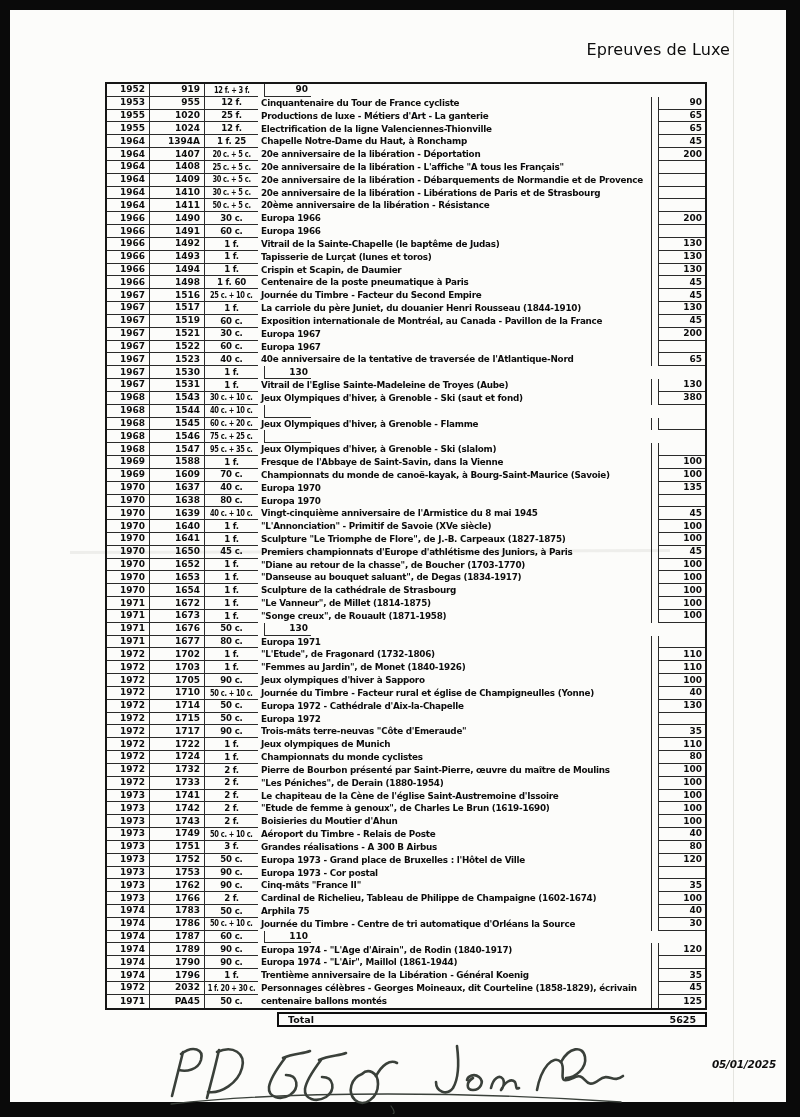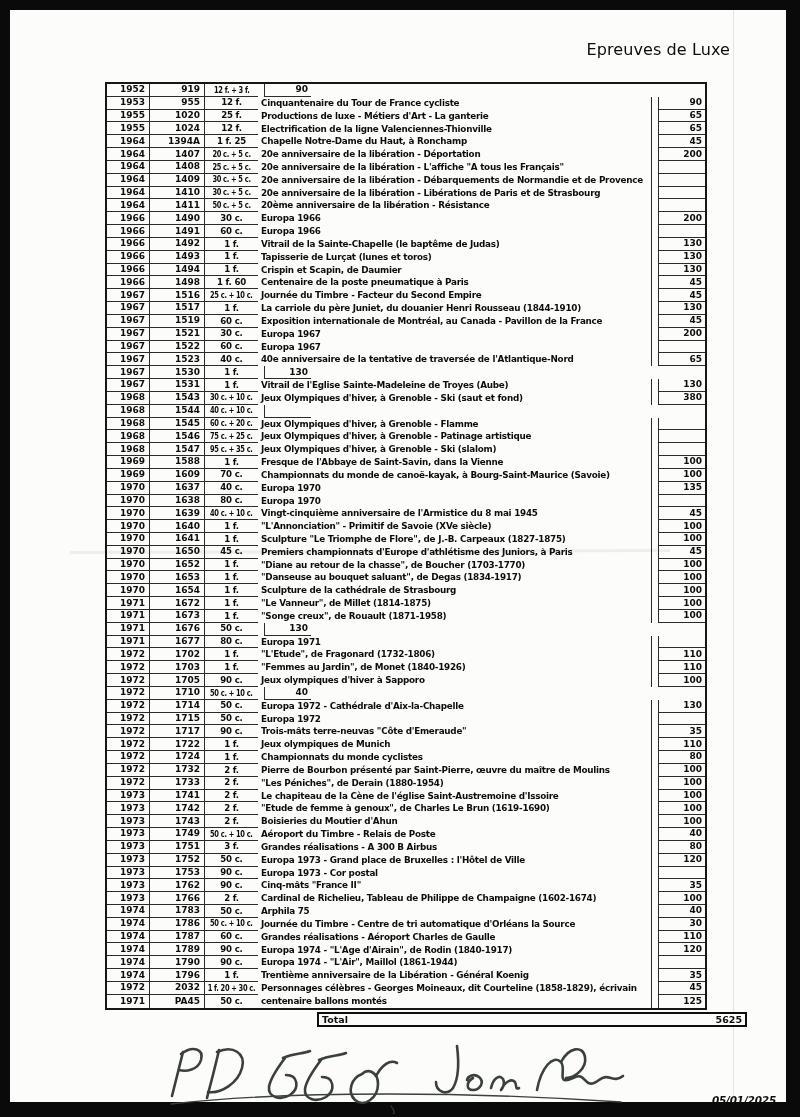--- a/index.html
+++ b/index.html
@@ -34,26 +34,26 @@
   .c-desc {flex:1;justify-content:flex-start;padding-left:3px;border-right:1px solid #2b2b2b;
            font-size:8.8px;letter-spacing:-.25px;}
   .c-gap  {width:7px;border-right:1px solid #2b2b2b;}
   .c-price{width:46px;justify-content:flex-end;padding-right:3px;border-bottom:1px solid #2b2b2b;}
   .trow:last-child .cell{border-bottom:none;}
   
   .total-bar{
     position:absolute;left:267px;top:1002px;width:430px;height:15px;
     border:2px solid #0e0e0e;box-sizing:border-box;background:#fcfcfa;
     display:flex;align-items:center;justify-content:space-between;
-    font-size:9.5px;font-weight:bold;padding:0 3px;margin-left:40px;
+    font-size:9.5px;font-weight:bold;padding:0 9px;
   }
   
   .signature{position:absolute;left:145px;top:1022px;width:480px;height:82px;}
   .scan-date{
-    position:absolute;right:10px;top:1084px;font-size:10.5px;font-weight:bold;
+    position:absolute;right:10px;top:1048px;font-size:10.5px;font-weight:bold;
     font-style:italic;letter-spacing:-.2px;
   }
 </style>
 </head>
 <body>
 
 <div class="page">
 
   <div class="fold-v"></div>
   <div class="fold-h"></div>
@@ -355,21 +355,20 @@
       <div class="cell c-gap"></div>
       <div class="cell c-price"></div>
     </div>
 
     <div class="trow">
       <div class="cell c-year">1968</div>
       <div class="cell c-num">1546</div>
       <div class="cell c-val">
           <span class="tight">75 c. + 25 c.</span>
         </div>
-      <div class="cell c-desc">Jeux Olympiques d'hiver, à Grenoble - Patinage artistique</div>
       <div class="cell c-gap"></div>
       <div class="cell c-price"></div>
     </div>
 
     <div class="trow">
       <div class="cell c-year">1968</div>
       <div class="cell c-num">1547</div>
       <div class="cell c-val">
           <span class="tight">95 c. + 35 c.</span>
         </div>
@@ -574,20 +573,21 @@
       <div class="cell c-gap"></div>
       <div class="cell c-price">100</div>
     </div>
 
     <div class="trow">
       <div class="cell c-year">1972</div>
       <div class="cell c-num">1710</div>
       <div class="cell c-val">
           <span class="tight">50 c. + 10 c.</span>
         </div>
+      <div class="cell c-desc">Journée du Timbre - Facteur rural et église de Champigneulles (Yonne)</div>
       <div class="cell c-gap"></div>
       <div class="cell c-price">40</div>
     </div>
 
     <div class="trow">
       <div class="cell c-year">1972</div>
       <div class="cell c-num">1714</div>
       <div class="cell c-val">
           <span>50 c.</span>
         </div>
@@ -782,21 +782,20 @@
       <div class="cell c-gap"></div>
       <div class="cell c-price">30</div>
     </div>
 
     <div class="trow">
       <div class="cell c-year">1974</div>
       <div class="cell c-num">1787</div>
       <div class="cell c-val">
           <span>60 c.</span>
         </div>
-      <div class="cell c-desc">Grandes réalisations - Aéroport Charles de Gaulle</div>
       <div class="cell c-gap"></div>
       <div class="cell c-price">110</div>
     </div>
 
     <div class="trow">
       <div class="cell c-year">1974</div>
       <div class="cell c-num">1789</div>
       <div class="cell c-val">
           <span>90 c.</span>
         </div>

